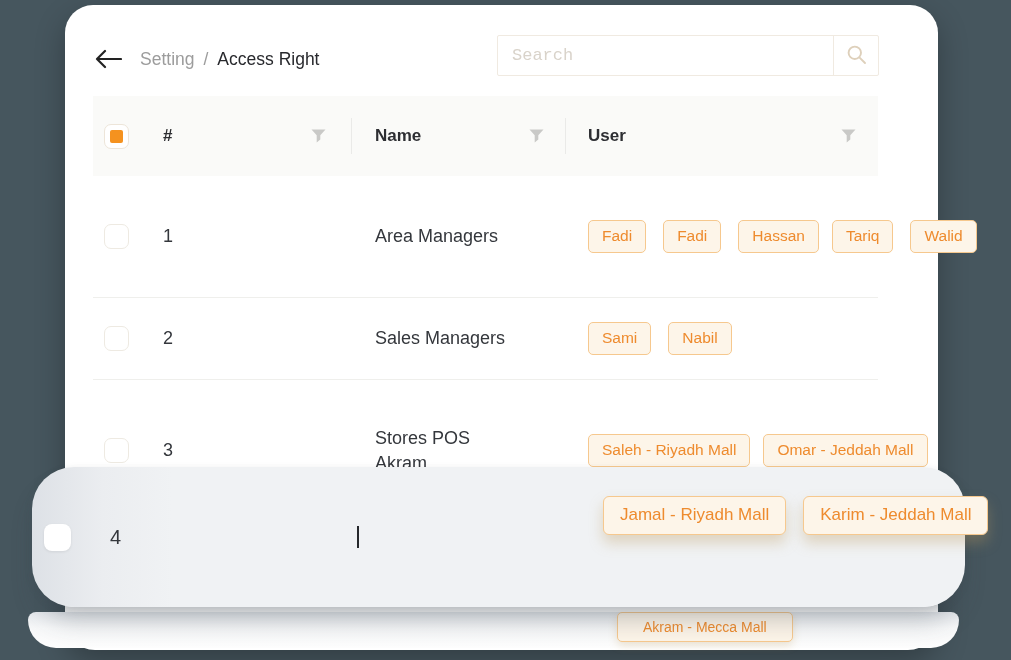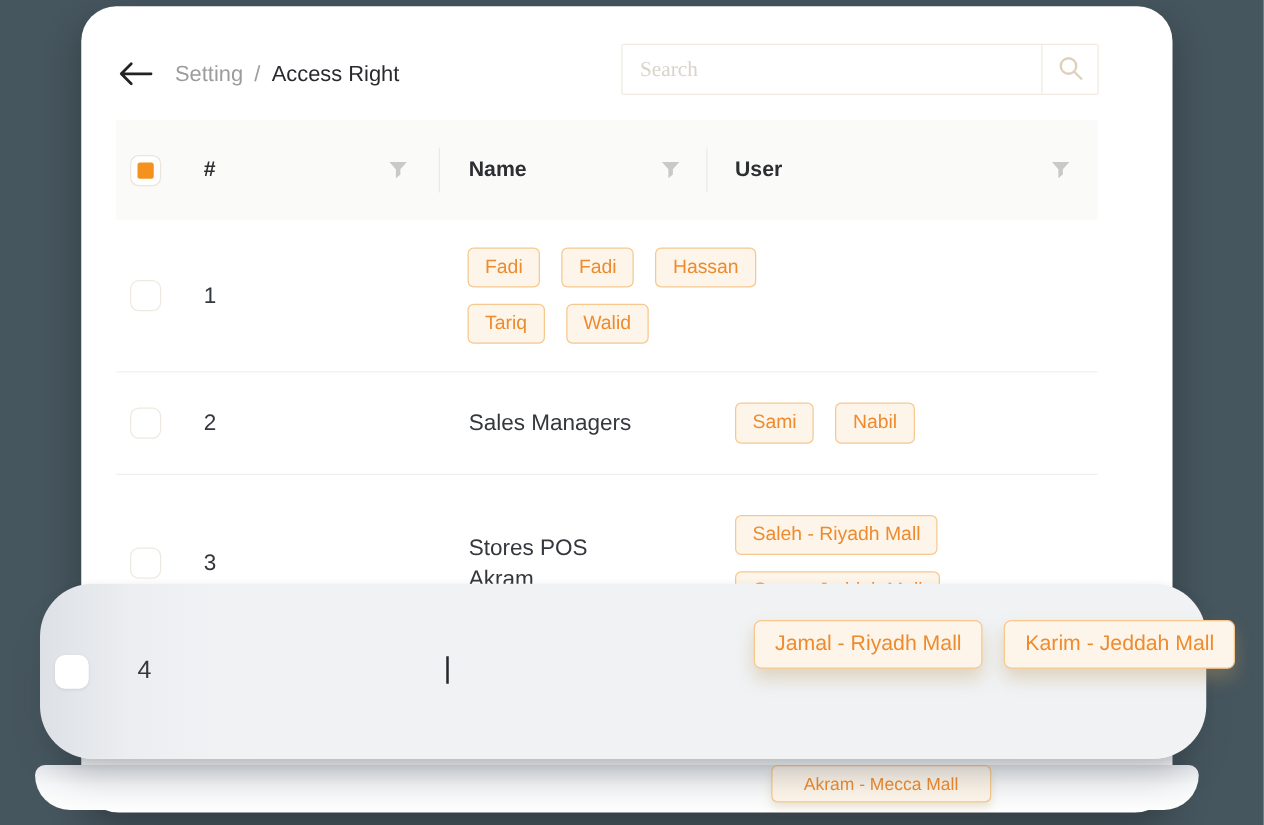--- a/index.html
+++ b/index.html
@@ -26,21 +26,21 @@
   .crumb-sep{color:#9c9c9c;}
   .crumb-current{color:#28292d;font-weight:500;}
 
   .search-wrap{
     position:absolute;left:432px;top:30px;width:382px;height:41px;
     border:1px solid #f0eae1;border-radius:2px;background:#fff;
     display:flex;align-items:stretch;box-sizing:border-box;
   }
   .search-input{
     flex:1;border:none;outline:none;padding:0 14px;font-size:17px;color:#555;
-    font-family:Liberation Serif, serif;background:transparent;
+    font-family:Liberation Mono, monospace;background:transparent;
   }
   .search-input::placeholder{color:#d9d3ca;}
   .search-btn{
     width:45px;border:none;border-left:1px solid #f0eae1;background:transparent;
     display:flex;align-items:center;justify-content:center;cursor:pointer;
   }
 
   
   .table{position:absolute;left:28px;top:91px;width:785px;}
   .tr{display:grid;grid-template-columns:70px 189px 214px 312px;align-items:center;}
@@ -63,21 +63,21 @@
   .cb-row{border-color:#eeeae2;}
   .cb-inner{width:13px;height:13px;background:#f5921f;border-radius:2px;}
 
   .row1{height:121px;border-bottom:1px solid #efefec;}
   .row2{height:81px;border-bottom:1px solid #efefec;}
   .row3{height:141px;}
   .td-num{font-size:18px;color:#34373c;}
   .td-name{font-size:18px;color:#34373c;padding-left:23px;line-height:1.35;}
   .nowrap{white-space:nowrap;}
   .narrow{max-width:118px;}
-  .td-user{padding-left:22px;display:flex;flex-direction:column;gap:13px;align-items:flex-start;}
+  .td-user{padding-left:22px;display:flex;flex-direction:row;gap:13px;align-items:flex-start;}
   .tag-line{display:flex;gap:17px;}
 
   .tag{
     background:#fdf5e9;border:1px solid #f6c88e;color:#ee8b2e;border-radius:5px;
     padding:4px 13px;font-size:15.5px;white-space:nowrap;cursor:pointer;line-height:1.45;
   }
 
   
   .overlay-row{
     position:absolute;left:32px;top:467px;width:933px;height:140px;
@@ -173,20 +173,21 @@
               </svg>
           </span>
         </div>
       </div>
 
       <div class="tr row1">
         <div>
           <span class="cb cb-row"></span>
         </div>
         <div class="td-num">1</div>
+        <div class="td-name nowrap">Area Managers</div>
         <div class="td-user">
           <div class="tag-line">
             <span class="tag">Fadi</span>
             <span class="tag">Fadi</span>
             <span class="tag">Hassan</span>
           </div>
           <div class="tag-line">
             <span class="tag">Tariq</span>
             <span class="tag">Walid</span>
           </div>

